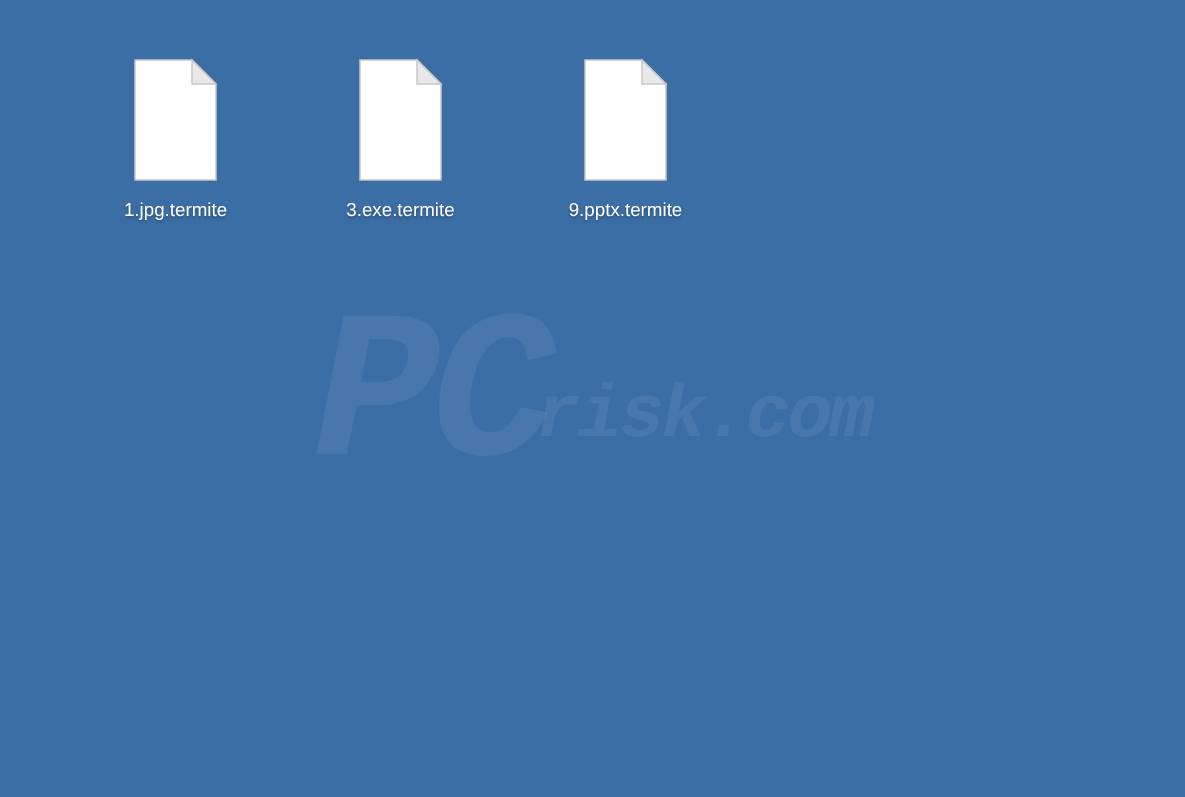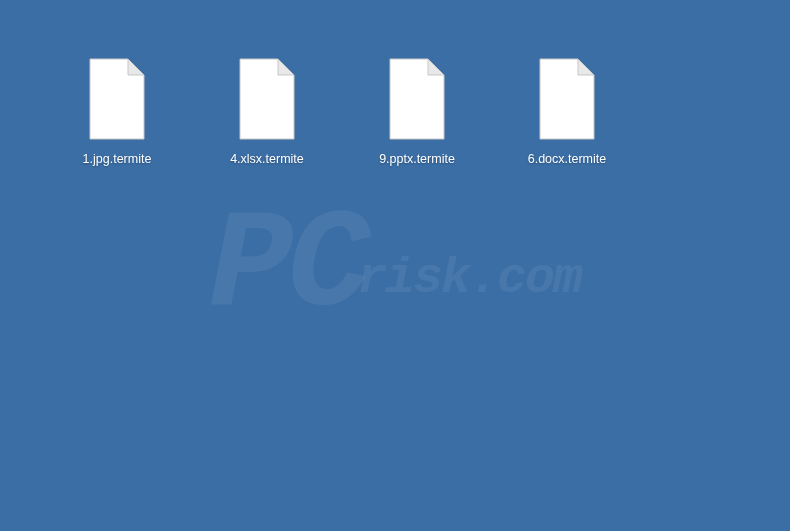--- a/index.html
+++ b/index.html
@@ -11,21 +11,21 @@
     font-size: 12.5px;
     color: #ffffff;
     position: relative;
     overflow: hidden;
   }
   .desktop {
     display: grid;
     grid-template-columns: repeat(4, 150px);
     grid-auto-rows: 180px;
     gap: 0;
-    padding-top: 54px;
+    padding-top: 35px;
     padding-left: 42px;
   }
   .file-item {
     display: flex;
     flex-direction: column;
     align-items: center;
     width: 150px;
     cursor: pointer;
   }
   .icon-wrap {
@@ -99,42 +99,34 @@
   <div class="file-item">
     <div class="icon-wrap">
       <svg width="66" height="84" viewBox="0 0 66 84">
           <use href="#blank-file-icon"></use>
         </svg>
     </div>
     <div class="file-label">1.jpg.termite</div>
   </div>
 
 
-
   <div class="file-item">
     <div class="icon-wrap">
       <svg width="66" height="84" viewBox="0 0 66 84">
           <use href="#blank-file-icon"></use>
         </svg>
     </div>
-    <div class="file-label">4.xlsx.termite</div>
+    <div class="file-label">3.exe.termite</div>
   </div>
+
 
   <div class="file-item">
     <div class="icon-wrap">
       <svg width="66" height="84" viewBox="0 0 66 84">
           <use href="#blank-file-icon"></use>
         </svg>
     </div>
     <div class="file-label">9.pptx.termite</div>
   </div>
 
-  <div class="file-item">
-    <div class="icon-wrap">
-      <svg width="66" height="84" viewBox="0 0 66 84">
-          <use href="#blank-file-icon"></use>
-        </svg>
-    </div>
-    <div class="file-label">6.docx.termite</div>
-  </div>
 
 
 </div>
 
 </body></html>

